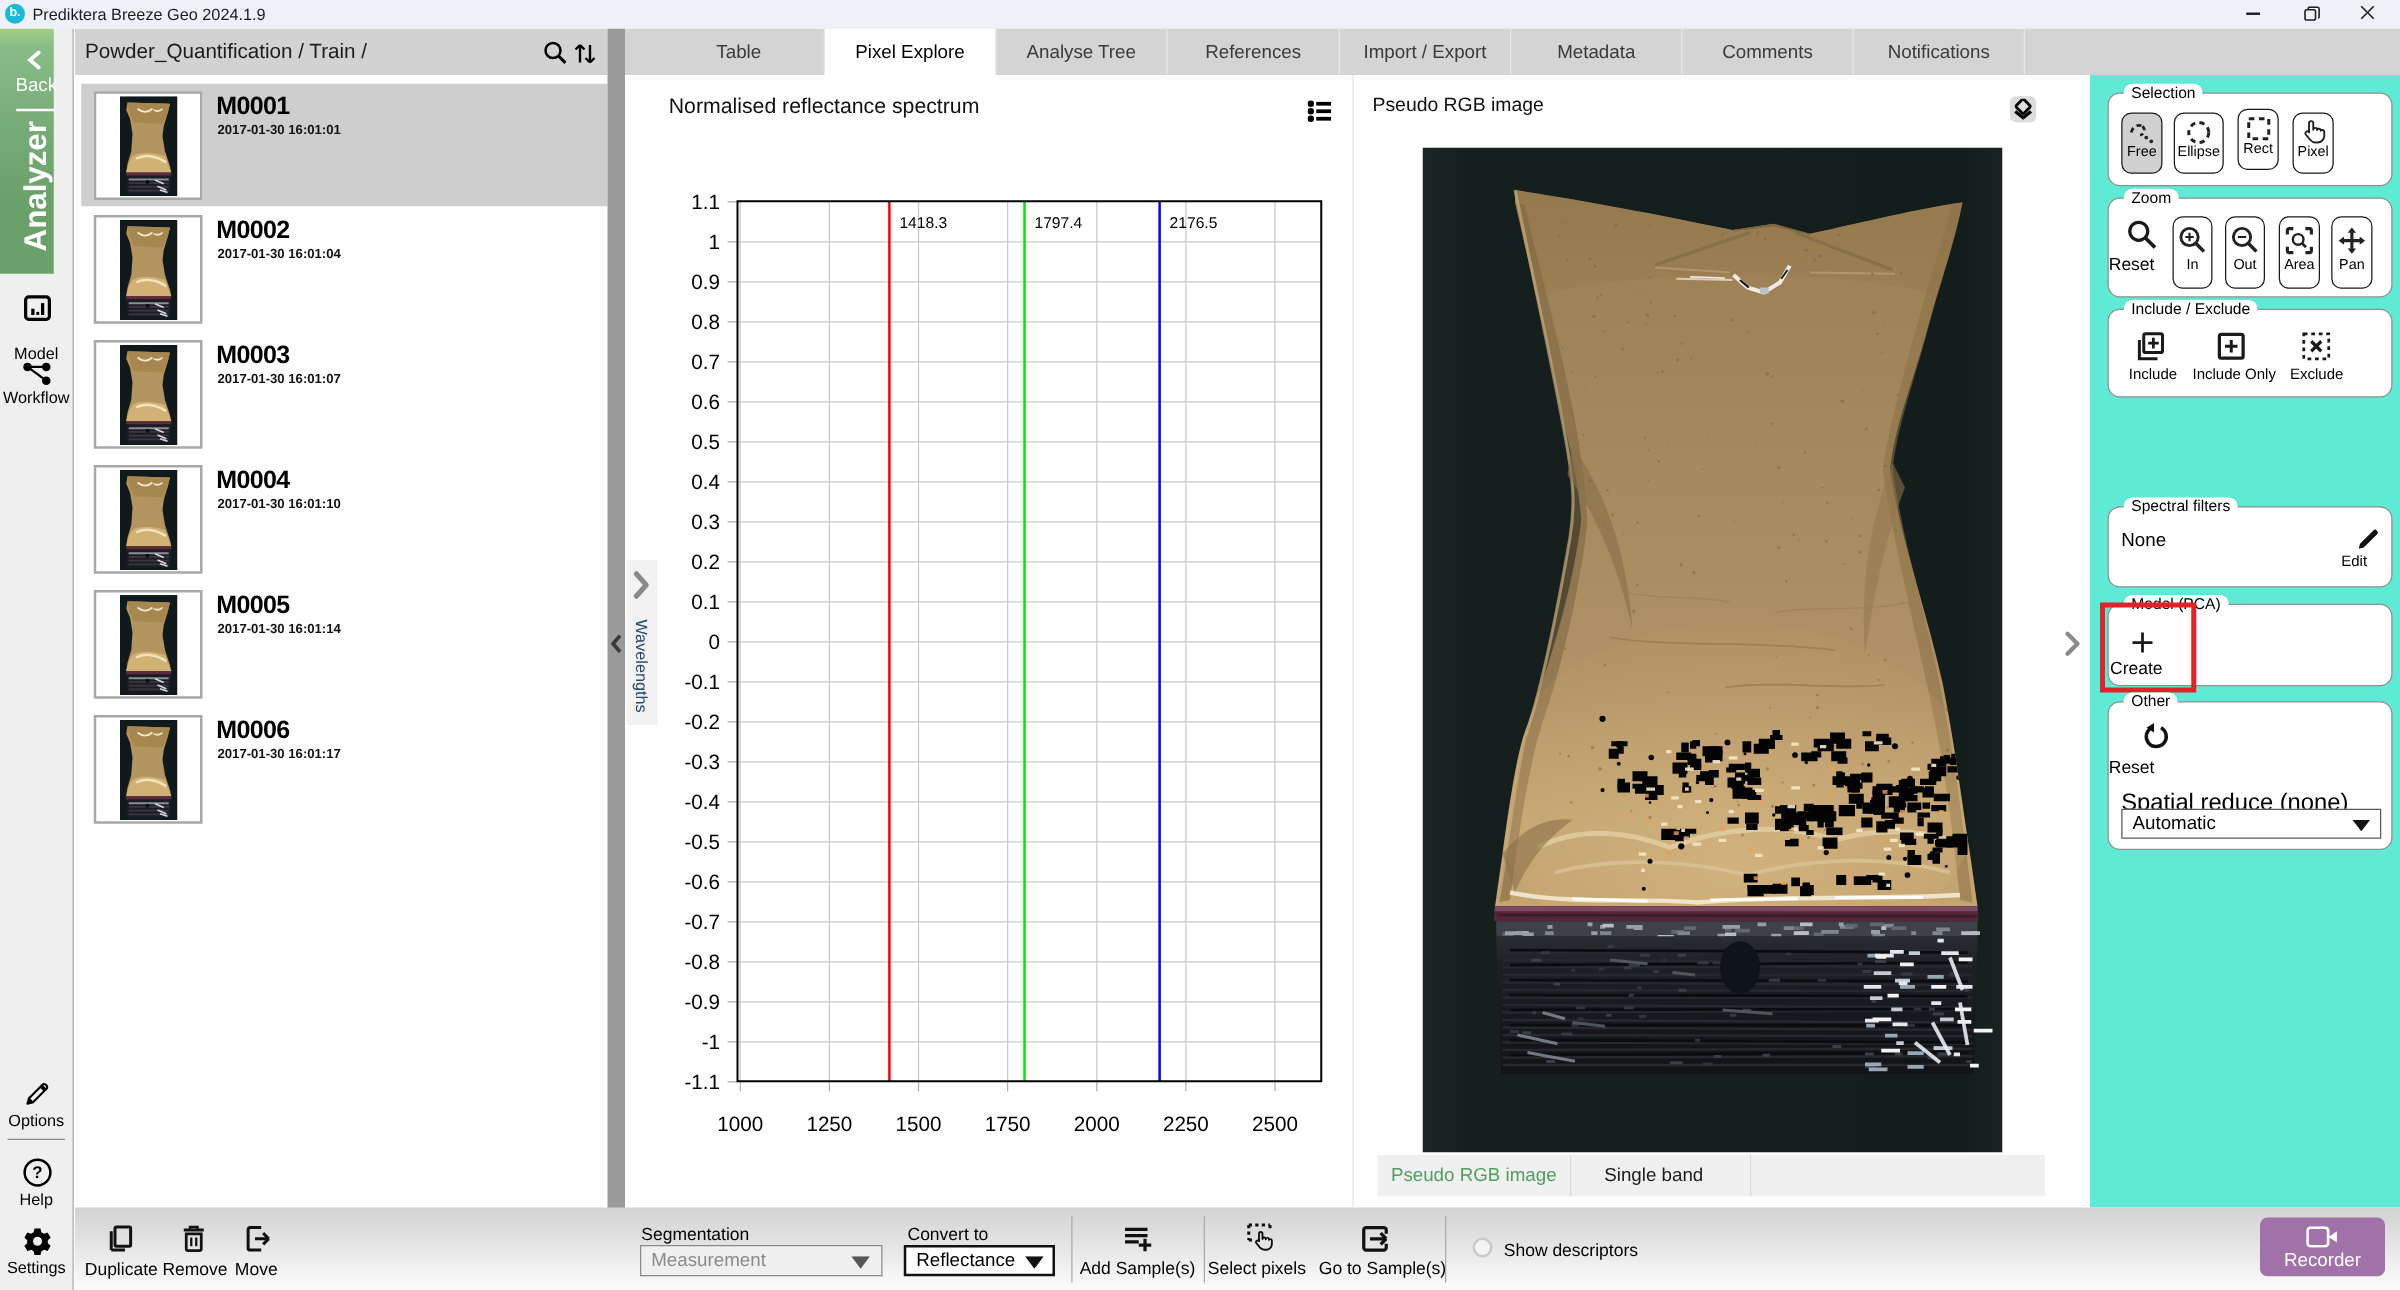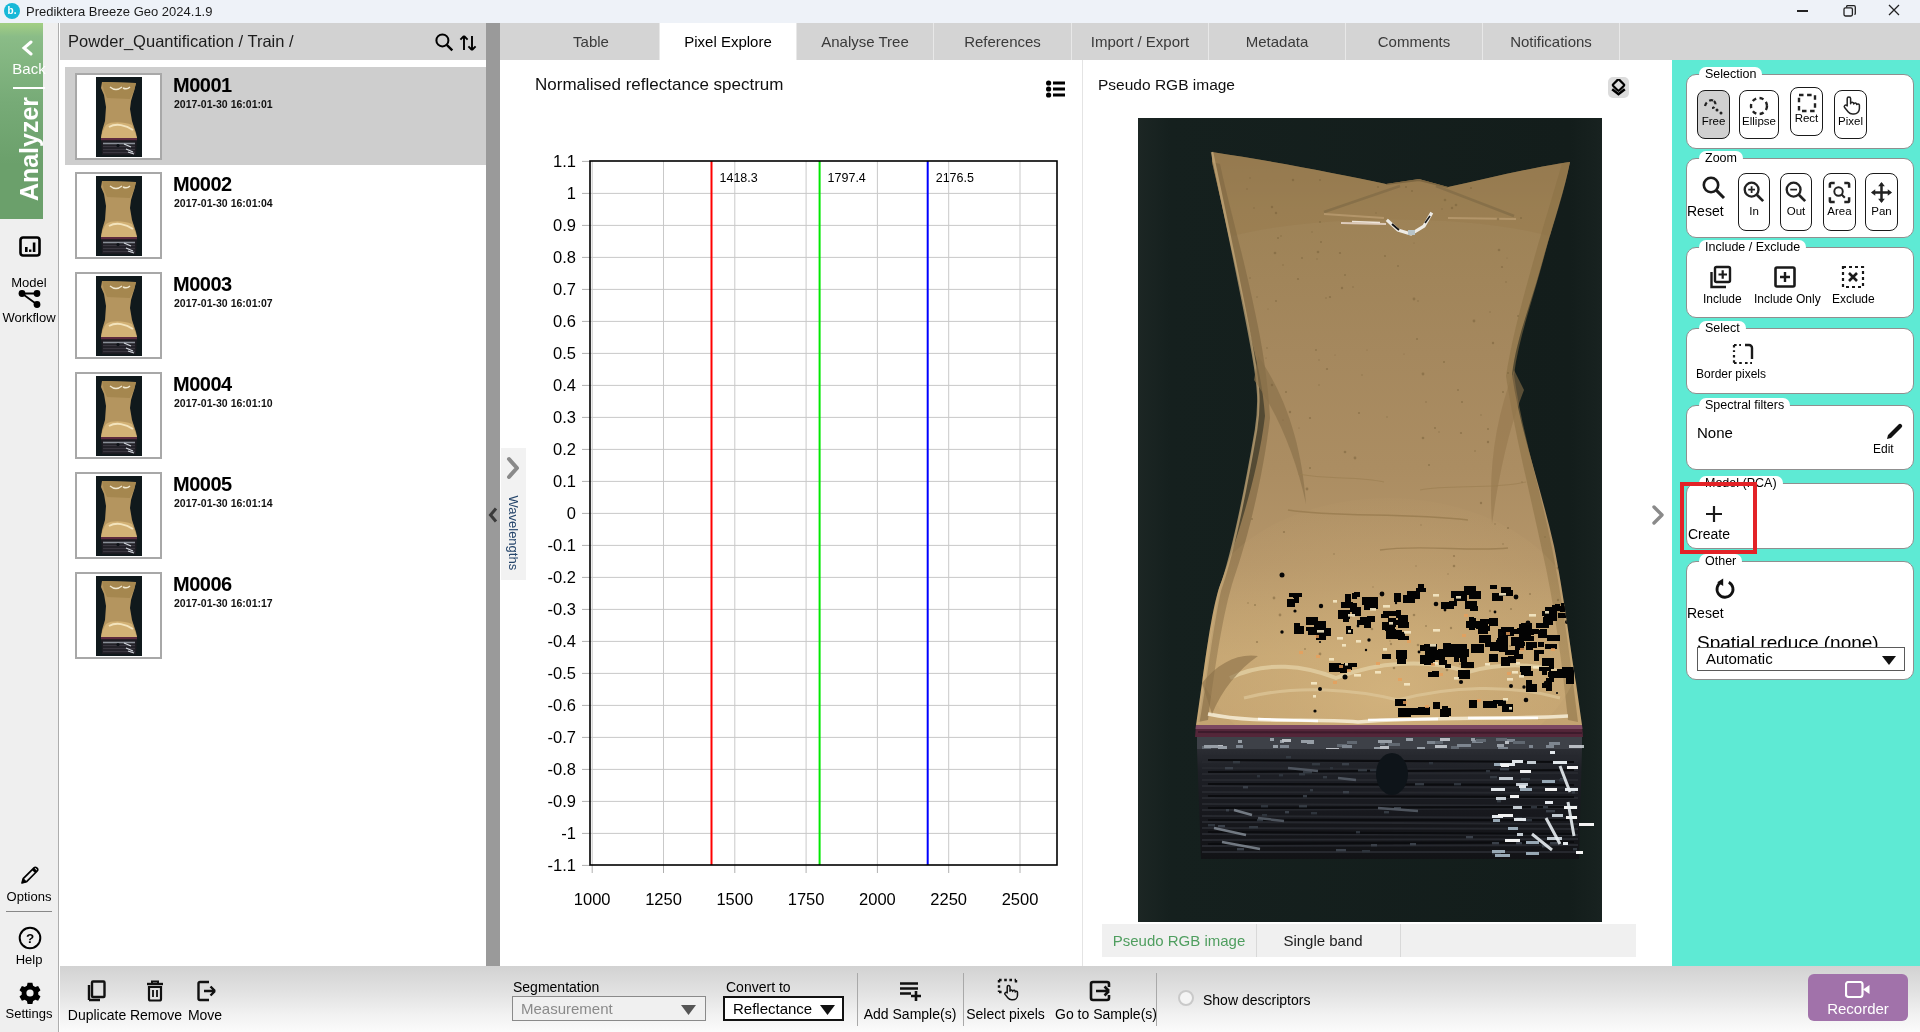--- a/index.html
+++ b/index.html
@@ -1044,28 +1044,20 @@
       <path d="M7 12 H17 M12 7 V17" stroke="#1a1a1a" stroke-width="2.4"></path>
     </svg>
     <div class="iconlbl" style="left:67px;top:44px;width:77px;white-space:nowrap;">Include Only</div>
     <svg width="26" height="26" style="position:absolute;left:153px;top:16px;" viewBox="0 0 26 26">
       <rect x="3" y="3" width="20" height="20" stroke="#1a1a1a" stroke-width="2.2" fill="none" stroke-dasharray="3 3"></rect>
       <path d="M9 9 L17 17 M17 9 L9 17" stroke="#1a1a1a" stroke-width="2.6"></path>
     </svg>
     <div class="iconlbl" style="left:145px;top:44px;width:52px;">Exclude</div>
   </div>
 
-  <div class="grp" style="top:268px;height:66px;">
-    <div class="lgd">Select</div>
-    <svg width="24" height="24" style="position:absolute;left:44px;top:13px;" viewBox="0 0 24 24">
-      <path d="M3 3 H10 M3 3 V10 M3 13 V21 M3 21 H11 M14 21 H21" stroke="#1a1a1a" stroke-width="2.2" fill="none" stroke-dasharray="2.6 2.6"></path>
-      <path d="M14 3 H18 A3 3 0 0 1 21 6 V17" stroke="#1a1a1a" stroke-width="2.4" fill="none"></path>
-    </svg>
-    <div class="iconlbl" style="left:9px;top:38px;width:90px;">Border pixels</div>
-  </div>
 
   <div class="grp" style="top:345px;height:65px;">
     <div class="lgd">Spectral filters</div>
     <div style="position:absolute;left:10px;top:18px;font-size:15px;">None</div>
     <svg width="20" height="20" style="position:absolute;left:198px;top:15px;" viewBox="0 0 20 20">
       <path d="M2 18 L3 14 L13.5 3.5 A2 2 0 0 1 16.5 3.5 A2 2 0 0 1 16.5 6.5 L6 17 L2 18 Z" fill="#111"></path>
     </svg>
     <div class="iconlbl" style="left:186px;top:36px;width:44px;">Edit</div>
   </div>
 

